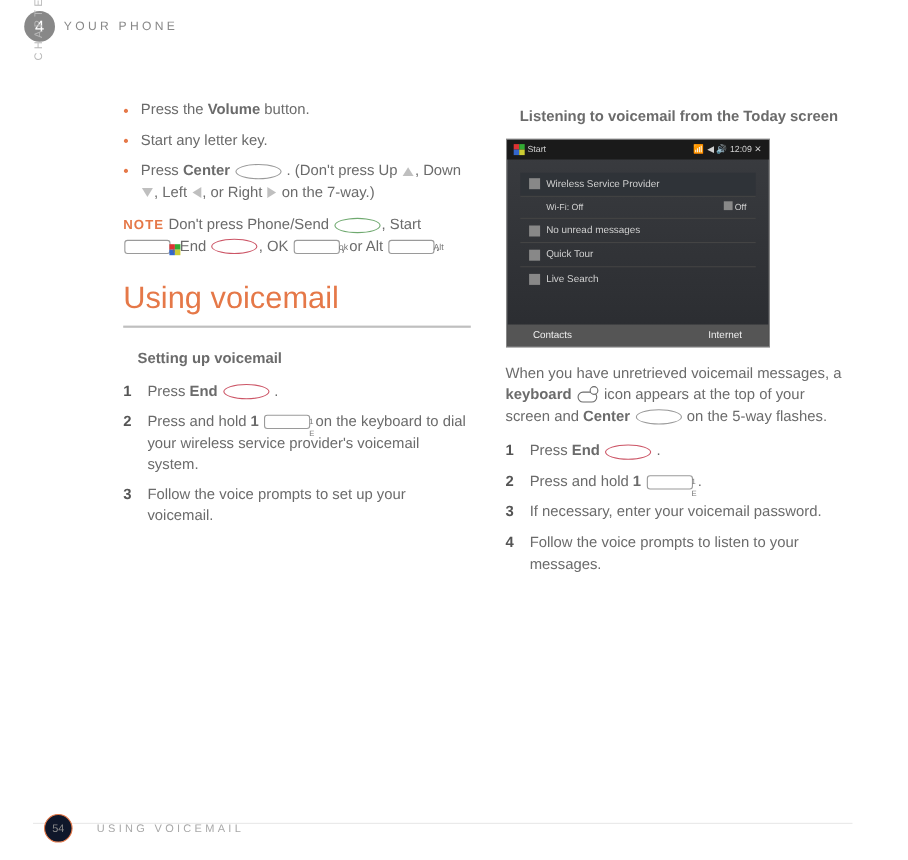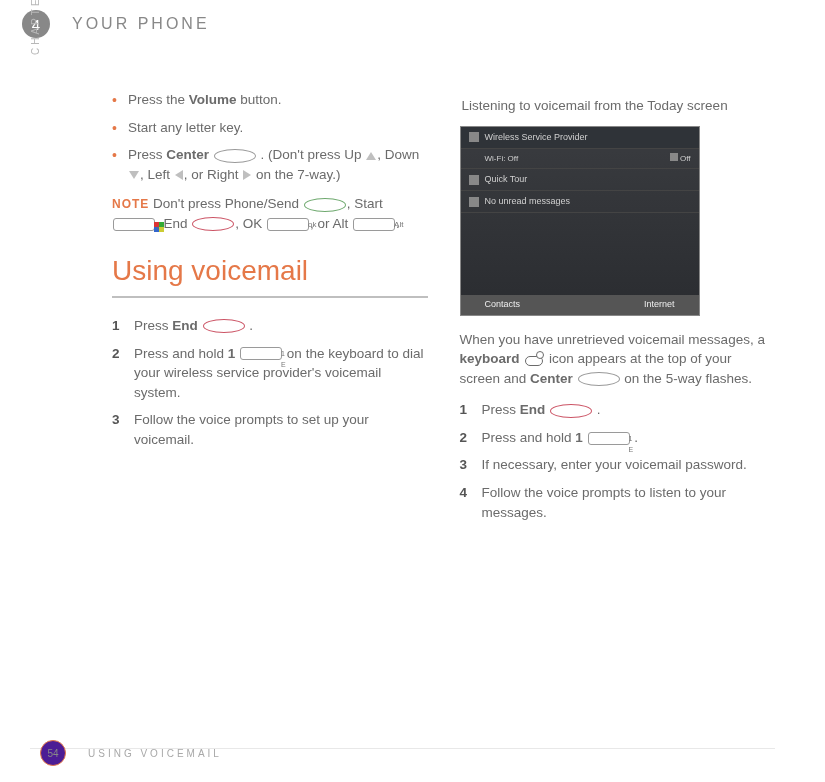--- a/index.html
+++ b/index.html
@@ -28,23 +28,23 @@
     color: #fff;
     font-size: 15px;
     display: flex;
     align-items: center;
     justify-content: center;
     margin-left: 22px;
     position: relative;
   }
   .header-title {
     letter-spacing: 3px;
-    font-size: 16px;
+    font-size: 11px;
     color: #888888;
-    margin-left: 22px;
+    margin-left: 8px;
   }
   .chapter-sidebar {
     position: absolute;
     top: 55px;
     left: 30px;
     transform: rotate(-90deg);
     transform-origin: left top;
     letter-spacing: 3px;
     font-size: 10px;
     color: #b8b8b8;
@@ -117,23 +117,23 @@
     font-weight: 300;
     font-size: 28px;
     margin: 18px 0 2px 0;
   }
   .section-rule {
     border: none;
     border-top: 2px solid #bfbfbf;
     margin: 4px 0 18px 0;
   }
   .sub-h {
-    font-weight: 400;
+    font-weight: 700;
     color: #6b6b6b;
-    margin: 6px 0 10px 2px;
+    margin: 6px 0 10px 13px;
     font-size: 13.5px;
   }
   ol.steps { list-style: none; counter-reset: step; margin: 0; }
   ol.steps li { counter-increment: step; position: relative; padding-left: 22px; margin-bottom: 8px; }
   ol.steps li::before {
     content: counter(step);
     position: absolute;
     left: 0;
     font-weight: 700;
     color: #555555;
@@ -151,21 +151,21 @@
   }
   .ss-top {
     height: 18px;
     background: #1a1a1a;
     display: flex;
     align-items: center;
     padding: 0 6px;
     justify-content: space-between;
     font-size: 8px;
   }
-  .ss-body { flex: 1; padding: 0; }
+  .ss-body { flex: 1; padding: 12px; }
   .ss-row { padding: 4px 8px; border-bottom: 1px solid #444; display:flex; align-items:center; gap:6px;}
   .ss-row.h { background: #2f3338; }
   .ss-bottom { height: 20px; background: #555; display:flex; justify-content:space-between; align-items:center; padding:0 24px; color:#eee; font-size:9px;}
   .ss-ico { width:10px; height:10px; background:#888; display:inline-block; }
   .vm-icon {
     display: inline-block;
     width: 18px;
     height: 14px;
     vertical-align: middle;
     position: relative;
@@ -207,21 +207,21 @@
     width: 26px;
     height: 26px;
     border: 1.5px solid #e57848;
     border-radius: 50%;
     color: #888;
     font-size: 10px;
     display: flex;
     align-items: center;
     justify-content: center;
     margin-left: 40px;
-    background:#4c1d95;
+    background:#0f172a;
   }
   .footer-title {
     letter-spacing: 3px;
     font-size: 10px;
     color: #a8a8a8;
     margin-left: 22px;
   }
   .winflag { display:inline-flex; width:10px; height:10px; flex-wrap:wrap;}
   .winflag span{ width:5px; height:5px;}
 </style>
@@ -257,54 +257,68 @@
             <span style="background:#3a3"></span>
             <span style="background:#36c"></span>
             <span style="background:#cc3"></span>
           </span></span><span>, End </span><span class="icon-circ" style="border-color:#c56"></span><span>, OK </span><span class="icon-sq">ok</span><span>, or Alt </span><span class="icon-sq">Alt</span><span>.</span>
     </div>
 
 
     <h2 class="section-h">Using voicemail</h2>
     <hr class="section-rule">
 
+    <div class="sub-h">Setting up voicemail</div>
     <ol class="steps">
       <li>
         <span>Press </span><span class="bold">End</span>
         <span class="icon-circ" style="border-color:#c56"></span><span> .</span>
       </li>
       <li>
         <span>Press and hold </span><span class="bold">1</span>
         <span class="icon-sq" style="font-size:7px">1 E</span>
         <span> on the keyboard to dial your wireless service provider's voicemail system.</span>
       </li>
       <li>Follow the voice prompts to set up your voicemail.</li>
     </ol>
   </div>
 
   <div class="col">
     <div class="sub-h">Listening to voicemail from the Today screen</div>
 
     <div class="screenshot">
+      <div class="ss-top">
+        <span><span class="winflag" style="vertical-align:middle;margin-right:3px">
+              <span style="background:#d33"></span>
+              <span style="background:#3a3"></span>
+              <span style="background:#36c"></span>
+              <span style="background:#cc3"></span>
+            </span><span>Start</span></span>
+        <span>📶 ◀ 🔊 <span>12:09</span> ✕</span>
+      </div>
       <div class="ss-body">
         <div class="ss-row h">
             <span class="ss-ico"></span>
             <span style="flex:1">Wireless Service Provider</span>
           </div>
         <div class="ss-row" style="font-size:8px;padding-left:24px;justify-content:space-between">
             <span>Wi-Fi: Off</span>
             <span><span class="ss-ico" style="width:8px;height:8px"></span> <span>Off</span></span>
           </div>
         <div class="ss-row">
             <span class="ss-ico"></span>
-            <span>Quick Tour</span>
+            <span>No unread messages</span>
           </div>
         <div class="ss-row">
             <span class="ss-ico"></span>
-            <span>No unread messages</span>
+            <span>Quick Tour</span>
+          </div>
+        <div class="ss-row" style="border-bottom:none">
+            <span class="ss-ico"></span>
+            <span>Live Search</span>
           </div>
       </div>
       <div class="ss-bottom">
         <span>Contacts</span>
         <span>Internet</span>
       </div>
     </div>
 
     <div class="para">
       <span>When you have unretrieved voicemail messages, a </span><span class="bold">keyboard</span>

